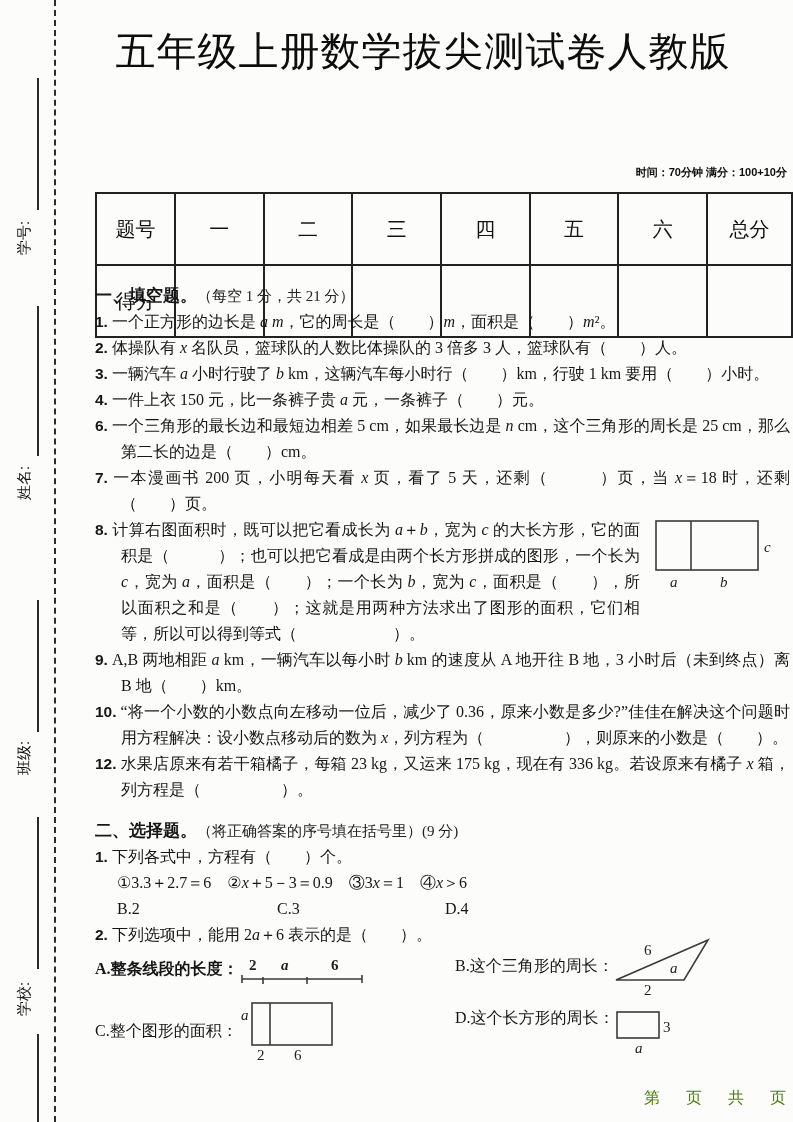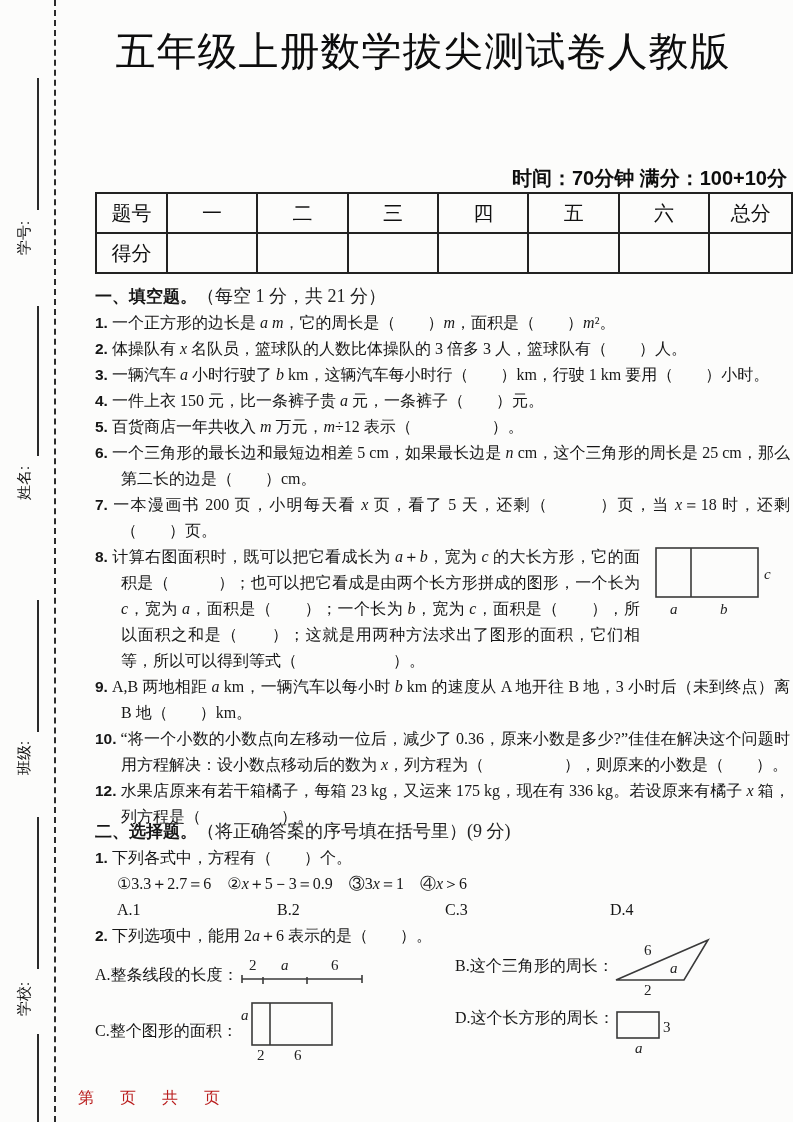--- a/index.html
+++ b/index.html
@@ -33,60 +33,60 @@
     text-align:center;font-size:40px;font-weight:400;letter-spacing:1px;
     font-family:"Liberation Sans","DejaVu Sans",sans-serif;color:#0d0d0d;
   }
   .subtitle{
     position:absolute;left:78px;top:96px;width:712px;
     text-align:center;font-size:34px;font-weight:700;
     font-family:"Liberation Sans","DejaVu Sans",sans-serif;color:#0d0d0d;
   }
   .info-line{
     position:absolute;right:6px;top:165px;
-    font-size:20px;font-weight:700;
+    font-size:11px;font-weight:700;
     font-family:"Liberation Sans","DejaVu Sans",sans-serif;color:#0d0d0d;
   }
   
   .score-table{
     position:absolute;left:95px;top:192px;
     border-collapse:collapse;table-layout:fixed;
   }
   .score-table td{
     border:2px solid #222;height:38px;text-align:center;
     font-size:20px;
     font-family:"Liberation Sans","DejaVu Sans",sans-serif;color:#111;
-    padding:0;
+    padding:16px;
   }
   
   .sec{
     position:absolute;left:95px;width:695px;
     font-size:16px;line-height:26px;text-align:justify;
   }
   .sec-head .h{font-weight:700;font-size:17px;font-family:"Liberation Sans","DejaVu Sans",sans-serif;}
-  .sec-head .note{font-size:18px;color:#222;margin-top:44px;}
+  .sec-head .note{font-size:15px;color:#222;margin-top:44px;}
   .q{padding-left:26px;text-indent:-26px;}
   .q .qn{font-weight:700;margin-right:4px;font-family:"Liberation Sans","DejaVu Sans",sans-serif;font-size:15.5px;}
   .eq{padding-left:22px;}
   .opt-row{display:flex;padding-left:22px;}
   .opt-row span:nth-child(1){width:160px;}
   .opt-row span:nth-child(2){width:168px;}
   .opt-row span:nth-child(3){width:165px;}
   .fig-float{float:right;width:140px;height:78px;margin:2px 0 4px 10px;}
   
   .fig-opt{position:absolute;display:flex;font-size:16px;}
   .fig-opt .lbl{white-space:nowrap;}
   svg text{font-family:"Liberation Serif","DejaVu Serif",serif;font-size:15px;fill:#222;}
   svg .var{font-style:italic;}
   svg line,svg rect,svg polygon,svg polyline{stroke:#3a3a3a;stroke-width:1.6;fill:none;}
   
   .footer{
     position:absolute;left:78px;top:1088px;width:712px;
-    text-align:left;font-size:16px;letter-spacing:4px;word-spacing:14px;
-    color:#b91c1c;
+    text-align:right;font-size:16px;letter-spacing:4px;word-spacing:14px;
+    color:#4d7c0f;
   }
   i{font-style:italic;}
 </style>
 </head>
 <body>
 
 <div class="page">
 
   <div class="seal-dashed"></div>
 
@@ -132,21 +132,20 @@
     </table>
 
   <div class="sec" style="top:283px;">
     <div class="sec-head">
       <span class="h">一、填空题。</span><span class="note">（每空 1 分，共 21 分）</span>
     </div>
     <div class="q"><b class="qn">1.</b><span>一个正方形的边长是 <i>a</i> <i>m</i>，它的周长是（　　）<i>m</i>，面积是（　　）<i>m</i>²。</span></div>
     <div class="q"><b class="qn">2.</b><span>体操队有 <i>x</i> 名队员，篮球队的人数比体操队的 3 倍多 3 人，篮球队有（　　）人。</span></div>
     <div class="q"><b class="qn">3.</b><span>一辆汽车 <i>a</i> 小时行驶了 <i>b</i> km，这辆汽车每小时行（　　）km，行驶 1 km 要用（　　）小时。</span></div>
     <div class="q"><b class="qn">4.</b><span>一件上衣 150 元，比一条裤子贵 <i>a</i> 元，一条裤子（　　）元。</span></div>
-    <div class="q"><b class="qn">5.</b><span>百货商店一年共收入 <i>m</i> 万元，<i>m</i>÷12 表示（　　　　　）。</span></div>
     <div class="q"><b class="qn">6.</b><span>一个三角形的最长边和最短边相差 5 cm，如果最长边是 <i>n</i> cm，这个三角形的周长是 25 cm，那么第二长的边是（　　）cm。</span></div>
     <div class="q"><b class="qn">7.</b><span>一本漫画书 200 页，小明每天看 <i>x</i> 页，看了 5 天，还剩（　　　）页，当 <i>x</i>＝18 时，还剩（　　）页。</span></div>
     <div class="fig-float">
       <svg width="140" height="78" viewBox="0 0 140 78">
         <rect x="6" y="2" width="102" height="49"></rect>
         <line x1="41" y1="2" x2="41" y2="51"></line>
         <text class="var" x="20" y="68">a</text>
         <text class="var" x="70" y="68">b</text>
         <text class="var" x="114" y="33">c</text>
       </svg>
@@ -157,29 +156,28 @@
     <div class="q"><b class="qn">12.</b><span>水果店原来有若干箱橘子，每箱 23 kg，又运来 175 kg，现在有 336 kg。若设原来有橘子 <i>x</i> 箱，列方程是（　　　　　）。</span></div>
   </div>
 
   <div class="sec" style="top:818px;">
     <div class="sec-head">
       <span class="h">二、选择题。</span><span class="note">（将正确答案的序号填在括号里）(9 分)</span>
     </div>
     <div class="q"><b class="qn">1.</b><span>下列各式中，方程有（　　）个。</span></div>
     <div class="eq">①3.3＋2.7＝6　②<i>x</i>＋5－3＝0.9　③3<i>x</i>＝1　④<i>x</i>＞6</div>
     <div class="opt-row">
-      <span>A.1</span>
       <span>B.2</span>
       <span>C.3</span>
       <span>D.4</span>
     </div>
     <div class="q"><b class="qn">2.</b><span>下列选项中，能用 2<i>a</i>＋6 表示的是（　　）。</span></div>
   </div>
 
-  <div class="fig-opt" style="left:95px;top:952px;align-items:flex-end;">
+  <div class="fig-opt" style="left:95px;top:952px;align-items:center;font-weight:bold;">
     <span class="lbl">A.整条线段的长度：</span>
     <svg width="124" height="34" viewBox="0 0 124 34" style="margin-left:2px">
       <line x1="1" y1="27" x2="121" y2="27"></line>
       <line x1="1" y1="23" x2="1" y2="31"></line>
       <line x1="22" y1="25" x2="22" y2="32"></line>
       <line x1="66" y1="25" x2="66" y2="32"></line>
       <line x1="121" y1="23" x2="121" y2="31"></line>
       <text x="8" y="18">2</text>
       <text class="var" x="40" y="18">a</text>
       <text x="90" y="18">6</text>

